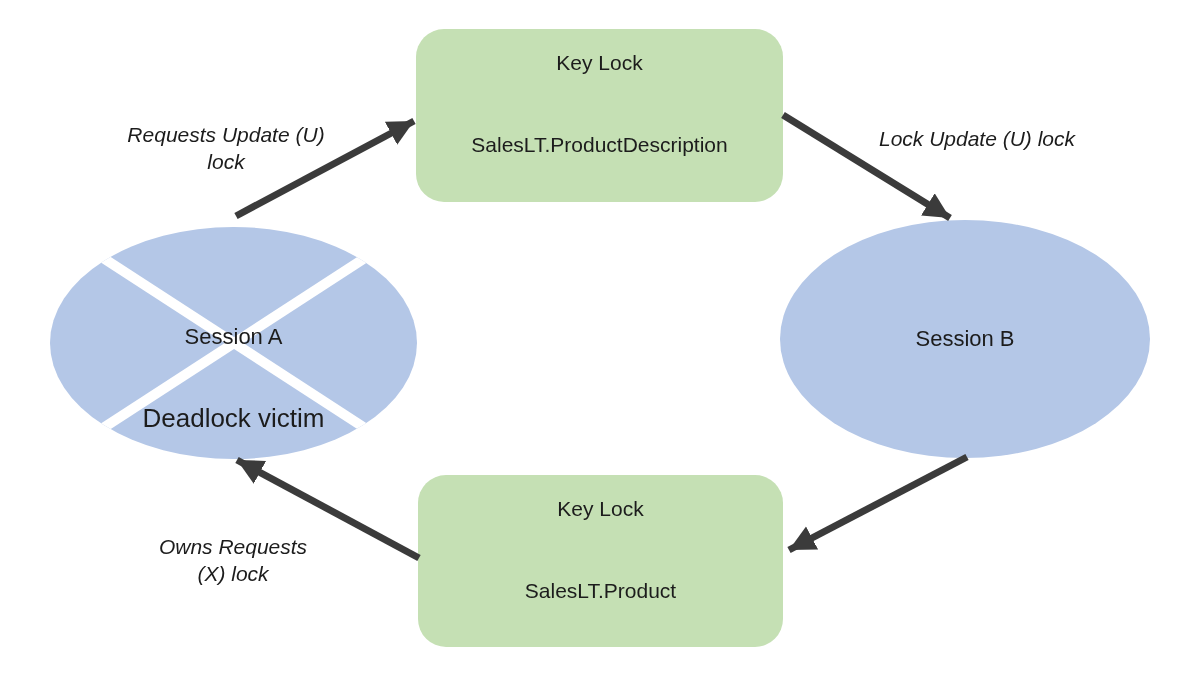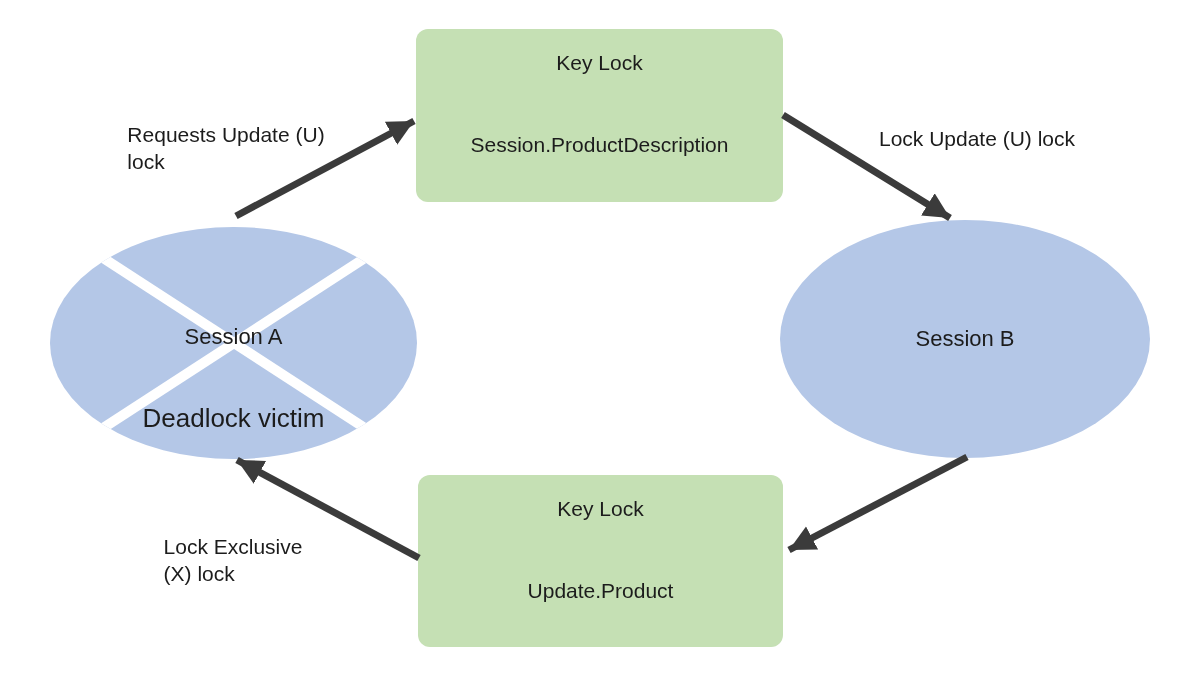--- a/index.html
+++ b/index.html
@@ -6,21 +6,21 @@
   .stage{
     position:relative;width:1200px;height:678px;background:#ffffff;
     font-family:"Liberation Sans",sans-serif;color:var(--text,#1c1c1c);overflow:hidden;
   }
   
   svg.arrow-layer{position:absolute;left:0;top:0;z-index:3;pointer-events:none;}
   line.edge{stroke:var(--arrow,#3b3b3b);stroke-width:7;}
   .ah-path{fill:var(--arrow,#3b3b3b);}
   
   .lock-node{
-    position:absolute;background:var(--node-green,#c5e0b4);border-radius:12px;z-index:1;
+    position:absolute;background:var(--node-green,#c5e0b4);border-radius:28px;z-index:1;
   }
   .lock-top{left:416px;top:29px;width:367px;height:173px;}
   .lock-bottom{left:418px;top:475px;width:365px;height:172px;}
   .node-text{position:absolute;left:0;right:0;text-align:center;transform:translateY(-50%);font-size:21px;}
   .node-title{top:34px;}
   .node-sub{top:116px;}
   
   .ellipse{
     position:absolute;border-radius:50%;background:var(--node-blue,#b4c7e7);overflow:hidden;z-index:1;
   }
@@ -30,22 +30,22 @@
     position:absolute;left:50%;top:50%;width:470px;height:10px;background:var(--cross-line,#ffffff);
   }
   .cross-1{transform:translate(-50%,-50%) rotate(33deg);}
   .cross-2{transform:translate(-50%,-50%) rotate(-33deg);}
   .session-label{position:absolute;left:0;right:0;text-align:center;transform:translateY(-50%);font-size:22px;z-index:2;}
   .sa-label{top:110px;}
   .sb-label{top:119px;}
   .victim-label{top:191px;font-size:26px;}
   
   .edge-label{
-    position:absolute;transform:translate(-50%,-50%);
-    font-size:21px;line-height:27px;z-index:2;white-space:nowrap;
+    position:absolute;transform:translate(-50%,-50%);text-align:center;
+    font-size:21px;line-height:27px;z-index:2;white-space:nowrap;font-style:italic;
   }
   .lbl-requests-update{left:226px;top:148px;}
   .lbl-owns-update{left:977px;top:138px;}
   .lbl-requests-shared{left:953px;top:562px;}
   .lbl-owns-exclusive{left:233px;top:560px;}
 </style>
 </head>
 <body>
 
 <div class="stage">
@@ -57,26 +57,26 @@
       </marker>
     </defs>
     <line class="edge" x1="236" y1="216" x2="414" y2="121" marker-end="url(#ah)"></line>
     <line class="edge" x1="783" y1="115" x2="950" y2="218" marker-end="url(#ah)"></line>
     <line class="edge" x1="967" y1="457" x2="789" y2="550" marker-end="url(#ah)"></line>
     <line class="edge" x1="419" y1="558" x2="237" y2="460" marker-end="url(#ah)"></line>
   </svg>
 
   <div class="lock-node lock-top">
     <div class="node-text node-title">Key Lock</div>
-    <div class="node-text node-sub">Session.ProductDescription</div>
+    <div class="node-text node-sub">SalesLT.ProductDescription</div>
   </div>
 
   <div class="lock-node lock-bottom">
     <div class="node-text node-title">Key Lock</div>
-    <div class="node-text node-sub">Update.Product</div>
+    <div class="node-text node-sub">SalesLT.Product</div>
   </div>
 
   <div class="ellipse session-b">
     <div class="session-label sb-label">Session B</div>
   </div>
 
   <div class="ellipse session-a">
     <div class="cross-line cross-1"></div>
     <div class="cross-line cross-2"></div>
     <div class="session-label sa-label">Session A</div>
@@ -89,17 +89,17 @@
   </div>
 
   <div class="edge-label lbl-owns-update">
     <div>Lock Update (U) lock</div>
   </div>
 
   <div class="edge-label lbl-requests-shared">
   </div>
 
   <div class="edge-label lbl-owns-exclusive">
-    <div>Lock Exclusive</div>
+    <div>Owns Requests</div>
     <div>(X) lock</div>
   </div>
 
 </div>
 
 </body></html>

